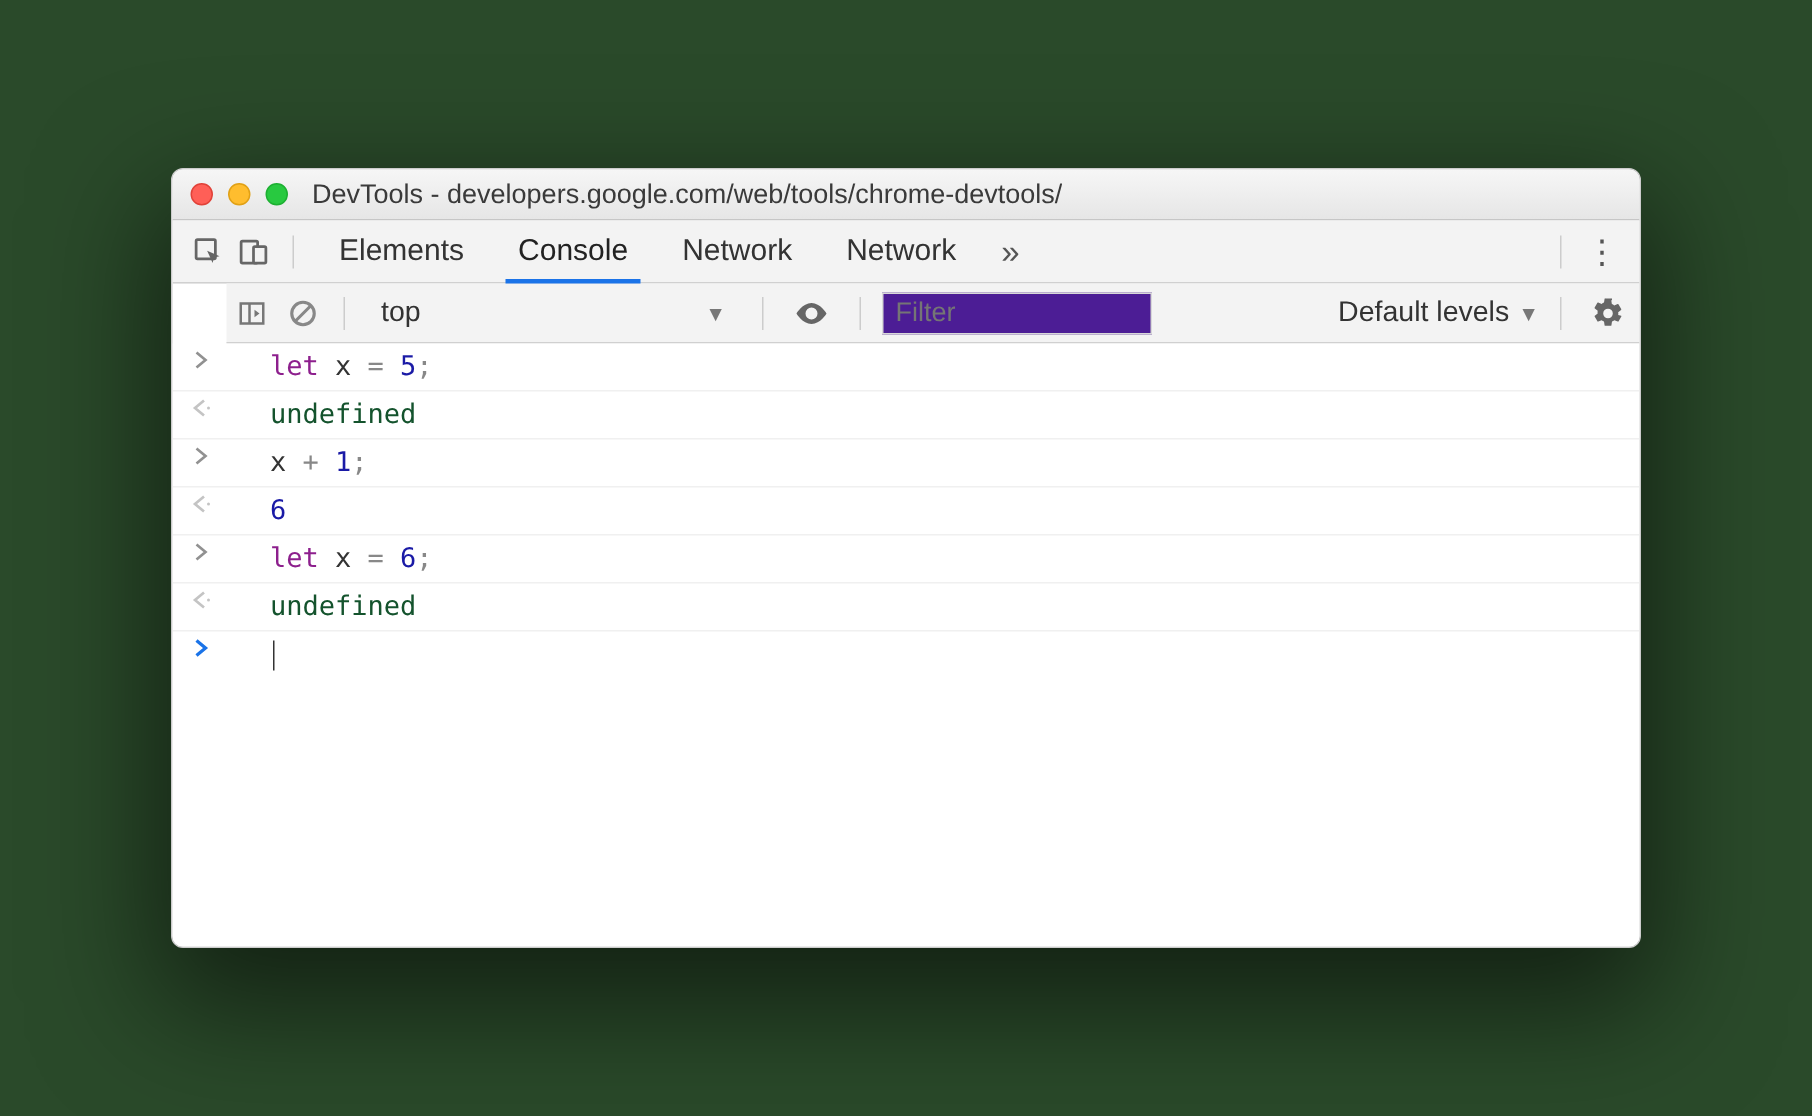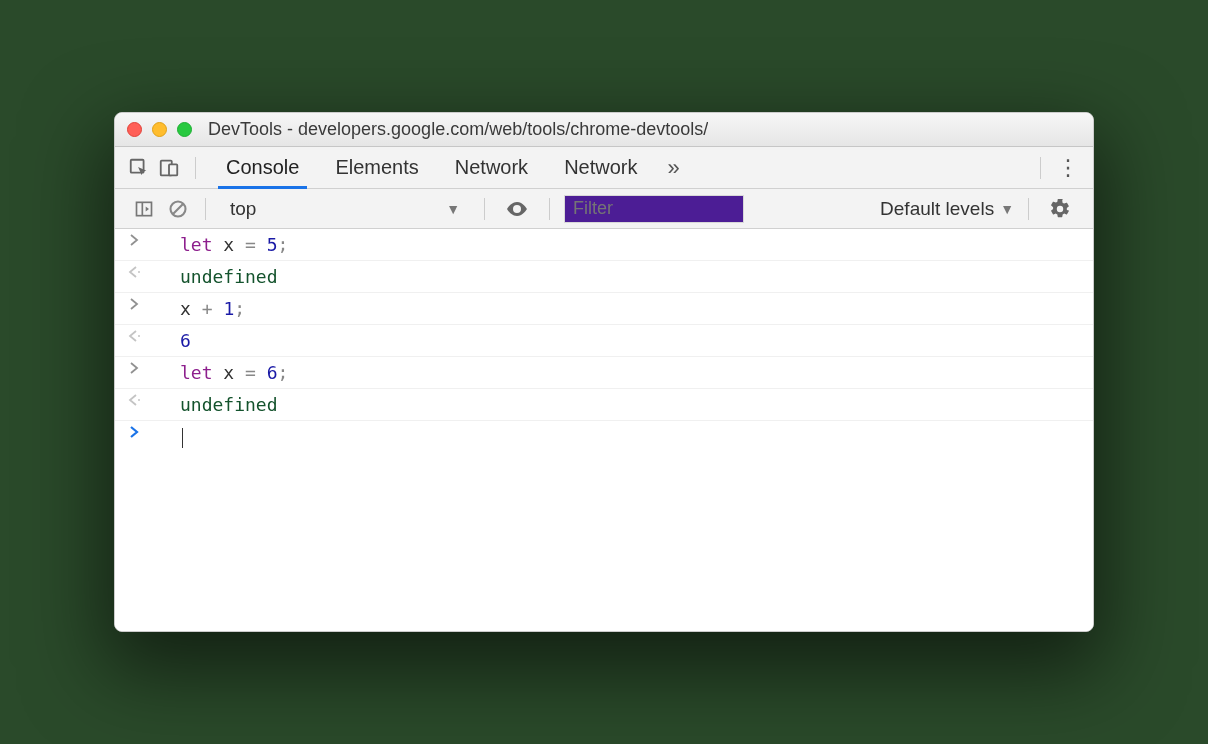--- a/index.html
+++ b/index.html
@@ -57,22 +57,23 @@
   .spacer { flex:1;}
   .more-tabs { font-size:22px; color:#555; padding:0 10px; cursor:default;}
   .menu-dots { width:30px; text-align:center; color:#555; font-size:22px; cursor:default;}
   
   .toolbar {
     height:40px;
     background:#f3f3f3;
     border-bottom:1px solid #d0d0d0;
     display:flex;
     align-items:center;
-    padding:0 16px;
+    padding:0 4px;
     gap:8px;
+    margin-left:36px;
   }
   .tool-icon { width:26px; height:26px; display:flex; align-items:center; justify-content:center; color:#666;}
   .tool-sep { width:1px; height:22px; background:#ccc; margin:0 6px;}
   .context-select {
     display:flex; align-items:center; gap:6px; padding:2px 10px; color:#333; font-size:19px; width:250px; justify-content:space-between; cursor:default;
   }
   .dropdown-caret { color:#777; font-size:14px;}
   .eye { color:#555; font-size:22px; padding:0 6px;}
   .filter-input {
     background:#4c1d95; border:1px solid #d8d8d8; height:28px; width:180px; font-size:18px; color:#888; padding:2px 8px; outline:none;
@@ -138,22 +139,22 @@
       </svg>
     </div>
     <div class="tb-icon">
       <svg width="22" height="22" viewBox="0 0 24 24" fill="none" stroke="#666" stroke-width="2">
         <rect x="3" y="4" width="12" height="16" rx="1"></rect>
         <rect x="12" y="8" width="9" height="12" rx="1" fill="#f3f3f3"></rect>
       </svg>
     </div>
     <div class="tb-sep"></div>
     <div id="tabs-container" style="display:flex;">
+        <div class="tab">Elements</div>
         <div class="tab active">Console</div>
-        <div class="tab">Elements</div>
         <div class="tab">Network</div>
         <div class="tab">Network</div>
       </div>
     <div class="more-tabs">»</div>
     <div class="spacer"></div>
     <div class="tb-sep"></div>
     <div class="menu-dots">⋮</div>
   </div>
 
   <div class="toolbar">

